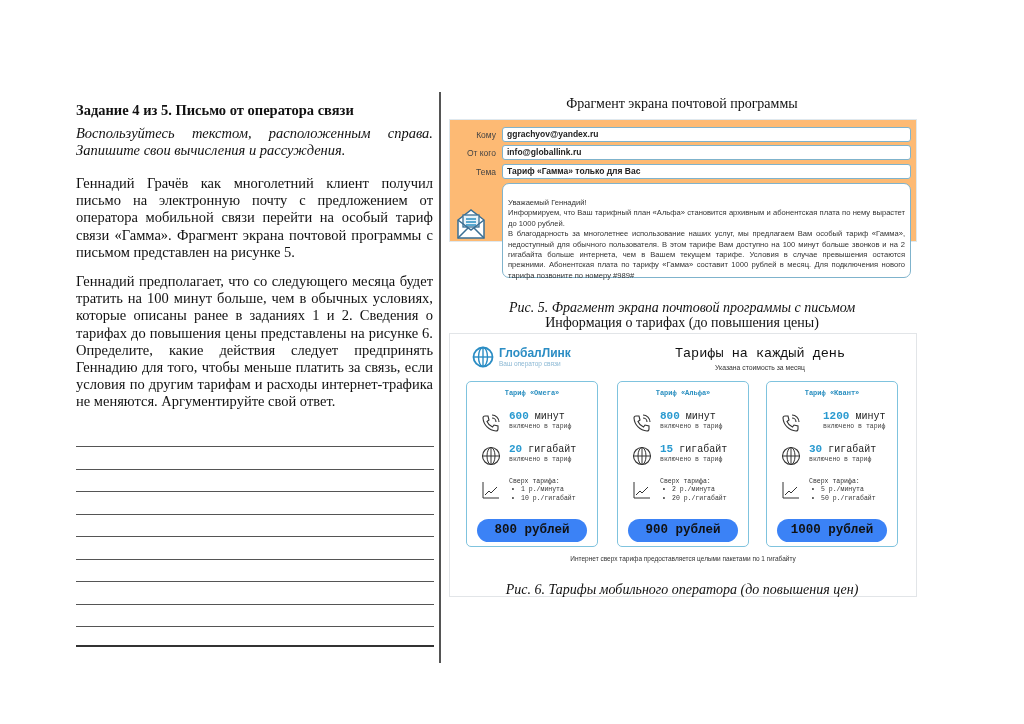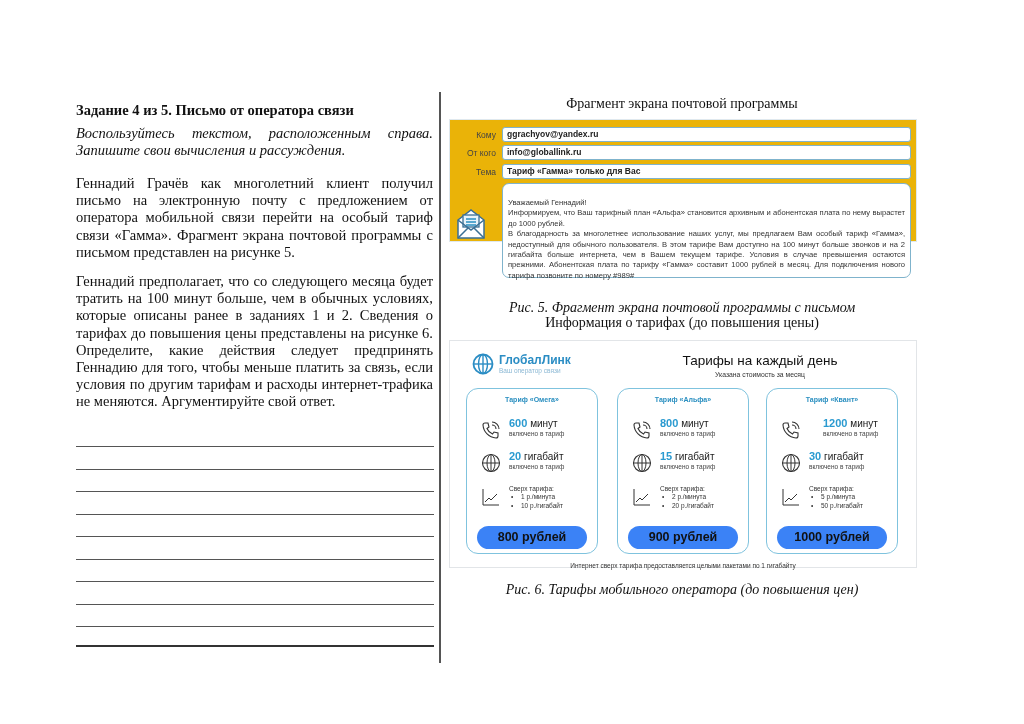--- a/index.html
+++ b/index.html
@@ -18,38 +18,38 @@
   .answer-line { height: 22.5px; border-bottom: 1px solid #555; }
   .answer-line:first-child { height: 1px; }
   .answer-line.last { border-bottom: 2px solid #333; height: 20px; }
 
   .divider { position: absolute; left: 439px; top: 92px; width: 1.5px; height: 571px; background: #555; }
 
   
   .fig-caption-top { position: absolute; left: 447px; width: 470px; text-align: center; font-size: 14px; }
   .fig-caption-italic { position: absolute; left: 447px; width: 470px; text-align: center; font-size: 14px; font-style: italic; }
 
-  .mail-frame { position: absolute; left: 449px; top: 119px; width: 468px; height: 123px; border: 1px solid #dfe8ee; background: #eab308; }
+  .mail-frame { position: absolute; left: 449px; top: 119px; width: 468px; height: 123px; border: 1px solid #dfe8ee; background: #fdba74; }
   .mail-row { position: absolute; left: 0; height: 15px; display: flex; align-items: center; }
   .mail-label { width: 49px; text-align: right; font-family: "Liberation Sans", sans-serif; font-size: 8.5px; color: #444; padding-right: 3px; }
   .mail-field { position: absolute; left: 52px; width: 409px; height: 15px; border: 1.5px solid #7fb3cc; border-radius: 3px; background: #fff; font-family: "Liberation Sans", sans-serif; font-size: 8.5px; font-weight: bold; color: #222; padding-left: 4px; line-height: 12px; }
   .mail-body { position: absolute; left: 52px; top: 63px; width: 409px; height: 95px; border: 1.5px solid #7fb3cc; border-radius: 7px; background: #fff; font-family: "Liberation Sans", sans-serif; font-size: 7.6px; color: #333; padding: 14px 5px; line-height: 10.4px; text-align: justify; }
   .mail-body p { margin: 0; }
   .envelope { position: absolute; left: 6px; top: 86px; width: 30px; height: 34px; }
 
-  .tariff-frame { position: absolute; left: 449px; top: 340px; width: 468px; height: 228px; border: 1px solid #e2e5e8; background: #fff; }
+  .tariff-frame { position: absolute; left: 449px; top: 333px; width: 468px; height: 264px; border: 1px solid #e2e5e8; background: #fff; }
   .brand { position: absolute; left: 22px; top: 12px; display: flex; align-items: center; }
   .brand-logo { width: 22px; height: 22px; }
   .brand-text { margin-left: 5px; font-family: "Liberation Sans", sans-serif; }
   .brand-name { font-size: 12px; font-weight: bold; color: #2b8dc4; line-height: 13px; }
   .brand-sub { font-size: 6.5px; color: #8bb8d4; line-height: 8px; }
-  .t-title { position: absolute; left: 180px; width: 260px; top: 12px; text-align: center; font-family: Liberation Sans, sans-serif; font-size: 13.5px; color: #111; }
+  .t-title { position: absolute; left: 180px; width: 260px; top: 12px; text-align: center; font-family: Liberation Mono, monospace; font-size: 13.5px; color: #111; }
   .t-sub { position: absolute; left: 180px; width: 260px; top: 30px; text-align: center; font-family: "Liberation Sans", sans-serif; font-size: 6.8px; color: #333; }
 
-  .card { position: absolute; top: 47px; width: 132px; height: 166px; border: 1.3px solid #7fc3de; border-radius: 12px; background: #fff; font-family: Liberation Sans, sans-serif; }
+  .card { position: absolute; top: 47px; width: 132px; height: 166px; border: 1.3px solid #7fc3de; border-radius: 5px; background: #fff; font-family: Liberation Mono, monospace; }
   .card-name { position: absolute; top: 7px; left: 0; right: 0; text-align: center; font-size: 7px; font-weight: bold; color: #2a8fc0; }
   .feat { position: absolute; left: 14px; display: flex; align-items: flex-start; }
   .feat-icon { width: 20px; height: 20px; margin-right: 8px; margin-top: 2px; }
   .feat-main { font-size: 10px; color: #222; line-height: 11px; }
   .feat-main b { color: #2a9ad0; font-size: 11px; }
   .feat-sub { font-size: 6.5px; color: #444; line-height: 9px; }
   .extra-title { font-size: 6.5px; color: #333; line-height: 8px; }
   .extra-item { font-size: 6.5px; color: #333; line-height: 8.5px; padding-left: 2px; }
   .extra-item::before { content: "•"; display: inline-block; width: 10px; }
   .price { position: absolute; left: 10px; right: 10px; top: 137px; height: 23px; border-radius: 12px; background: #3b82f6; text-align: center; font-size: 12.5px; font-weight: bold; color: #111; line-height: 23px; }

